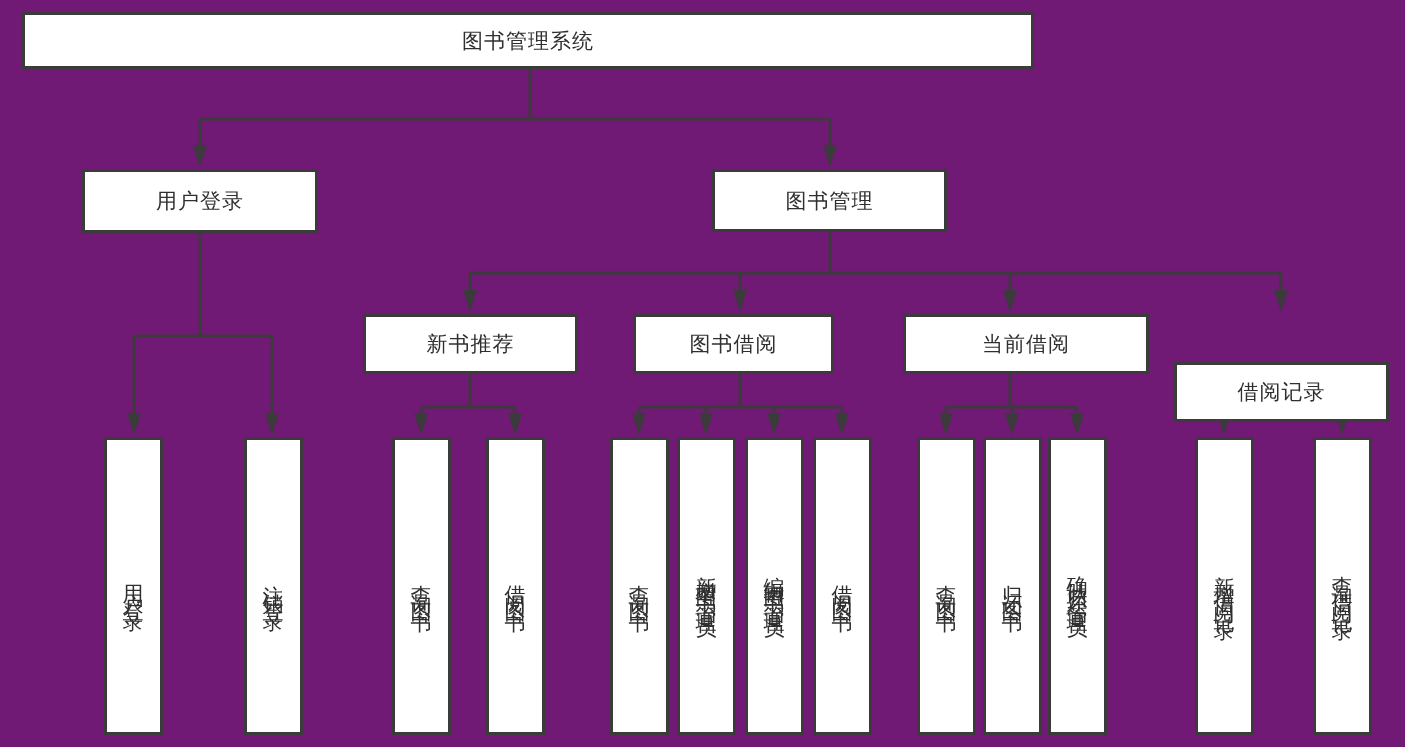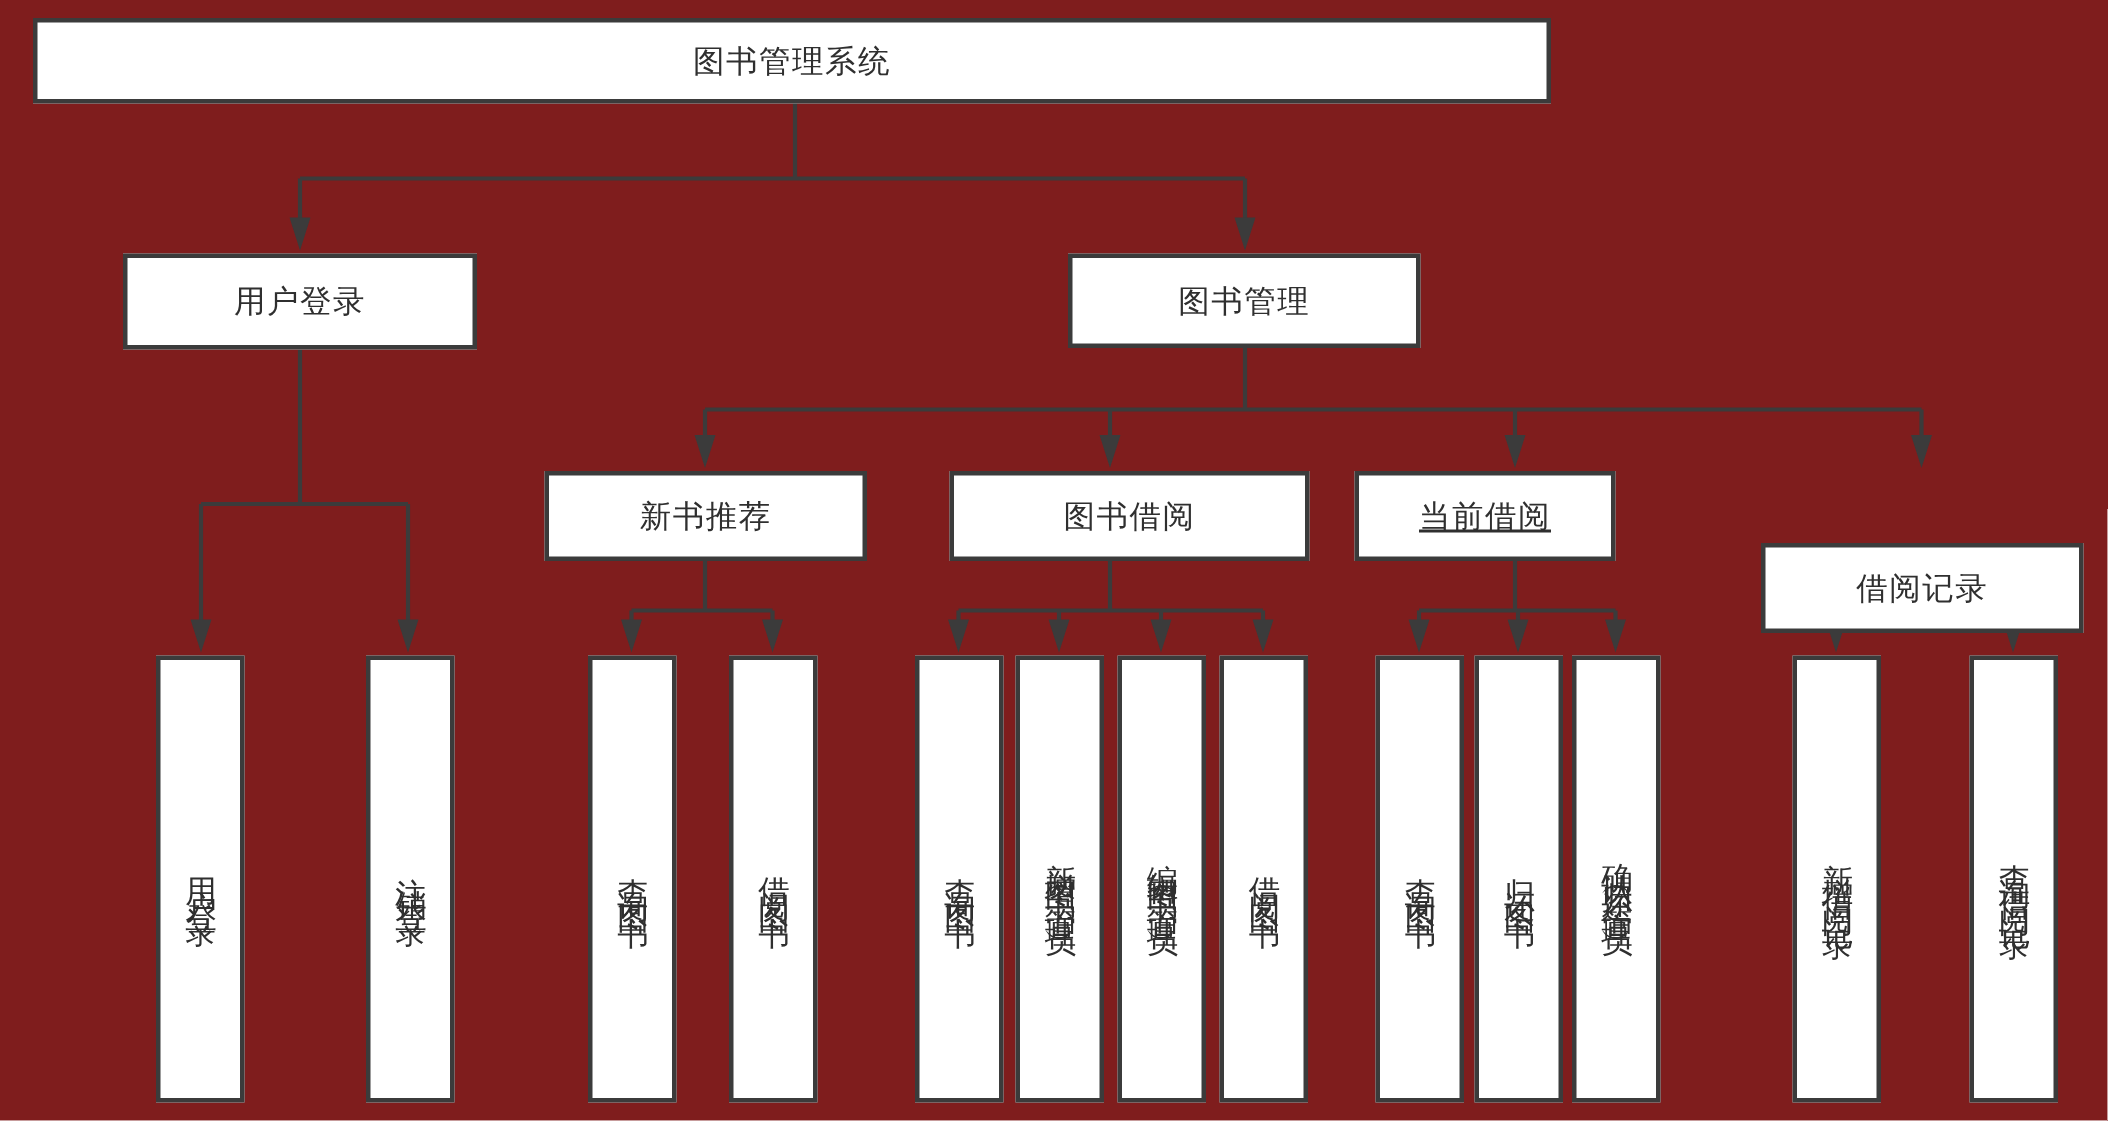--- a/index.html
+++ b/index.html
@@ -1,17 +1,17 @@
 <!DOCTYPE html>
 <html><head>
 <meta charset="utf-8">
 <style>
   html,body{margin:0;padding:0;background:#ffffff;}
   #canvas{
-    position:relative;width:1405px;height:747px;background:#7f1d1d;overflow:hidden;
+    position:relative;width:1405px;height:747px;background:#701a75;overflow:hidden;
     font-family:"Liberation Sans",sans-serif;color:#2f2f2f;
   }
   #wires{position:absolute;left:0;top:0;width:1405px;height:747px;}
   .node{
     position:absolute;box-sizing:border-box;background:#ffffff;
     border:3px solid #3b3b3b;display:flex;align-items:center;justify-content:center;
     font-size:21px;letter-spacing:1px;color:#2f2f2f;
   }
   .node.leaf{
     writing-mode:vertical-rl;text-orientation:mixed;
@@ -60,22 +60,22 @@
       <polygon points="1335,413 1349,413 1342,435"></polygon>
     </g>
   </svg>
 
   <div class="node" style="left:22px;top:12px;width:1012px;height:57px;">图书管理系统</div>
 
   <div class="node" style="left:82px;top:169px;width:236px;height:64px;">用户登录</div>
   <div class="node" style="left:363px;top:314px;width:215px;height:60px;">新书推荐</div>
 
   <div class="node" style="left:712px;top:169px;width:235px;height:63px;">图书管理</div>
-  <div class="node" style="left:633px;top:314px;width:240px;height:60px;text-align:center;">图书借阅</div>
-  <div class="node" style="left:903px;top:314px;width:174px;height:60px;text-decoration:underline;">当前借阅</div>
+  <div class="node" style="left:633px;top:314px;width:201px;height:60px;text-align:center;">图书借阅</div>
+  <div class="node" style="left:903px;top:314px;width:246px;height:60px;">当前借阅</div>
   <div class="node" style="left:1174px;top:314px;width:215px;height:60px;margin-top:48px;">借阅记录</div>
 
   <div class="node leaf" style="left:104px;top:437px;width:59px;height:298px;">用户登录</div>
   <div class="node leaf" style="left:244px;top:437px;width:59px;height:298px;">注销登录</div>
 
   <div class="node leaf" style="left:392px;top:437px;width:59px;height:298px;">查询图书</div>
   <div class="node leaf" style="left:486px;top:437px;width:59px;height:298px;">借阅图书</div>
 
   <div class="node leaf" style="left:610px;top:437px;width:59px;height:298px;">查询图书</div>
   <div class="node leaf long" style="left:677px;top:437px;width:59px;height:298px;">新增图书（管理员）</div>

